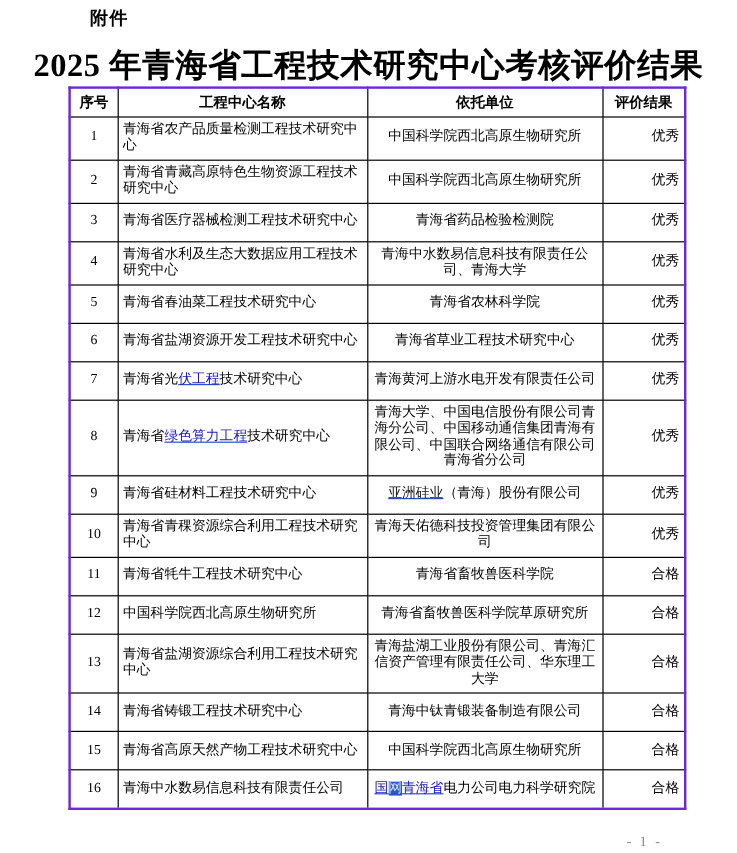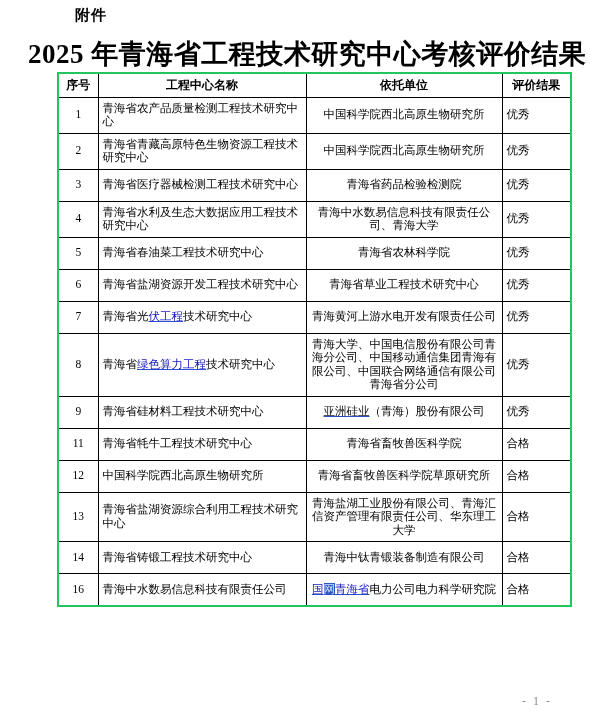--- a/index.html
+++ b/index.html
@@ -19,21 +19,21 @@
     position:absolute;left:0;top:36px;width:614px;
     text-align:center;
     font-family:"Liberation Serif","DejaVu Serif",serif;
     font-weight:700;font-size:27px;letter-spacing:0.5px;
   }
   table.results{
     position:absolute;left:57px;top:72px;
     width:513px;
     border-collapse:collapse;
     table-layout:fixed;
-    border:2px solid #22c55e;
+    border:2px solid #6d28d9;
   }
   table.results th, table.results td{
     border:1px solid #000;
     vertical-align:middle;
     font-size:11.5px;
     line-height:13.5px;
     padding:4px 4px;
     word-break:break-all;
   }
   table.results thead tr{height:24px;}
@@ -41,21 +41,21 @@
   table.results th{
     font-weight:700;font-size:12px;text-align:center;padding:2px;
   }
   td.c-no{
     text-align:center;
     font-family:"Liberation Serif","DejaVu Serif",serif;
     font-size:12px;
   }
   td.c-name{text-align:left;padding-left:5px;padding-right:3px;margin-top:24px;}
   td.c-unit{text-align:center;padding-left:6px;padding-right:3px;}
-  td.c-result{text-align:left;}
+  td.c-result{text-align:right;}
   .part-plain{color:#000;}
   .part-link{
     color:#1616bb;
     text-decoration:underline;
     text-decoration-color:#2b4fd0;
   }
   .part-u{
     color:#151515;
     text-decoration:underline;
     text-decoration-color:#2b4fd0;
@@ -147,20 +147,26 @@
           <td class="c-unit"><span class="part-plain">青海大学、中国电信股份有限公司青海分公司、中国移动通信集团青海有限公司、中国联合网络通信有限公司青海省分公司</span></td>
           <td class="c-result">优秀</td>
         </tr>
         <tr>
           <td class="c-no">9</td>
           <td class="c-name"><span class="part-plain">青海省硅材料工程技术研究中心</span></td>
           <td class="c-unit"><span class="part-u">亚洲硅业</span><span class="part-plain">（青海）股份有限公司</span></td>
           <td class="c-result">优秀</td>
         </tr>
         <tr>
+          <td class="c-no">10</td>
+          <td class="c-name"><span class="part-plain">青海省青稞资源综合利用工程技术研究中心</span></td>
+          <td class="c-unit"><span class="part-plain">青海天佑德科技投资管理集团有限公司</span></td>
+          <td class="c-result">优秀</td>
+        </tr>
+        <tr>
           <td class="c-no">11</td>
           <td class="c-name"><span class="part-plain">青海省牦牛工程技术研究中心</span></td>
           <td class="c-unit"><span class="part-plain">青海省畜牧兽医科学院</span></td>
           <td class="c-result">合格</td>
         </tr>
         <tr>
           <td class="c-no">12</td>
           <td class="c-name"><span class="part-plain">中国科学院西北高原生物研究所</span></td>
           <td class="c-unit"><span class="part-plain">青海省畜牧兽医科学院草原研究所</span></td>
           <td class="c-result">合格</td>
@@ -171,20 +177,26 @@
           <td class="c-unit"><span class="part-plain">青海盐湖工业股份有限公司、青海汇信资产管理有限责任公司、华东理工大学</span></td>
           <td class="c-result">合格</td>
         </tr>
         <tr>
           <td class="c-no">14</td>
           <td class="c-name"><span class="part-plain">青海省铸锻工程技术研究中心</span></td>
           <td class="c-unit"><span class="part-plain">青海中钛青锻装备制造有限公司</span></td>
           <td class="c-result">合格</td>
         </tr>
         <tr>
+          <td class="c-no">15</td>
+          <td class="c-name"><span class="part-plain">青海省高原天然产物工程技术研究中心</span></td>
+          <td class="c-unit"><span class="part-plain">中国科学院西北高原生物研究所</span></td>
+          <td class="c-result">合格</td>
+        </tr>
+        <tr>
           <td class="c-no">16</td>
           <td class="c-name"><span class="part-plain">青海中水数易信息科技有限责任公司</span></td>
           <td class="c-unit"><span class="part-link">国</span><span class="part-hl">网</span><span class="part-link">青海省</span><span class="part-plain">电力公司电力科学研究院</span></td>
           <td class="c-result">合格</td>
         </tr>
       </tbody>
   </table>
 
   <div class="page-number">- 1 -</div>
 

